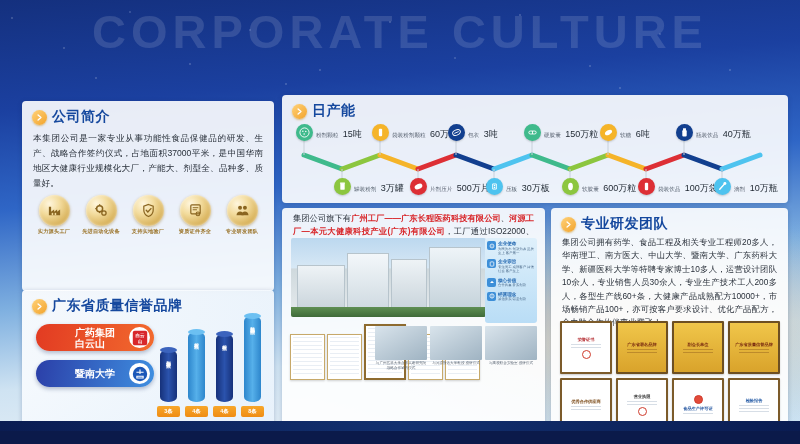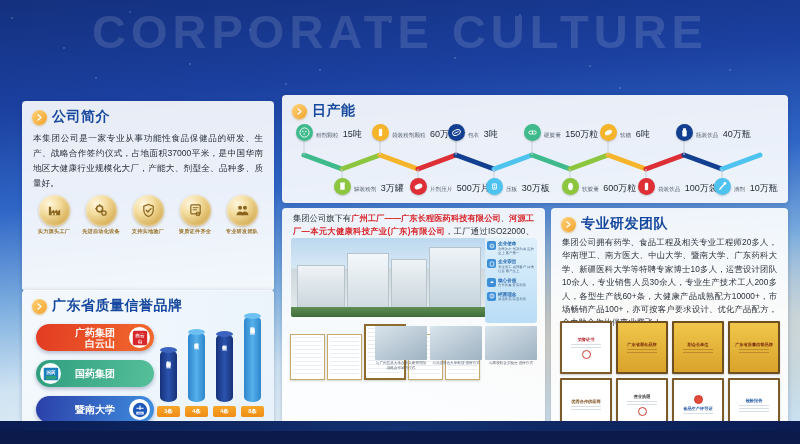--- a/index.html
+++ b/index.html
@@ -82,21 +82,21 @@
     display:flex;align-items:center;justify-content:center;
     box-shadow:0 1px 2px rgba(0,0,0,.18);}
   .cap-dot svg{display:block;}
   .cap-tx .n{font-size:5.6px;color:#5a6472;line-height:7px;white-space:nowrap;}
   .cap-tx .v{font-size:9px;color:#1d2630;font-weight:normal;line-height:10px;white-space:nowrap;}
 
   
   .pills{position:absolute;left:14px;top:34px;width:118px;}
   .pill{height:27px;border-radius:14px;display:flex;align-items:center;
     justify-content:center;position:relative;margin-bottom:9px;
-    color:#fff;font-size:10px;font-weight:bold;line-height:11px;text-align:right;
+    color:#fff;font-size:10px;font-weight:bold;line-height:11px;text-align:left;
     box-shadow:0 2px 4px rgba(20,40,90,.3);}
   .pill .seal{position:absolute;width:21px;height:21px;border-radius:50%;
     background:#fff;right:4px;top:3px;display:flex;align-items:center;justify-content:center;
     font-size:5px;color:#2d6fb8;font-weight:bold;overflow:hidden;}
   .pill.p1{background:linear-gradient(100deg,#e23b22,#f26a2e);}
   .pill.p2{background:linear-gradient(100deg,#2f9e7e,#56bf9a);}
   .pill.p3{background:linear-gradient(100deg,#2b3fa8,#3f8fe0);}
 
   
   .bars{position:absolute;right:8px;bottom:8px;width:110px;height:98px;}
@@ -244,30 +244,20 @@
       <div class="pill p1">
         <span style="display:block">
           <span style="display:block">广药集团</span>
           <span style="display:block">白云山</span>
         </span>
         <span class="seal">
           <svg width="18" height="18" viewBox="0 0 20 20">
               <rect x="2" y="2" width="16" height="16" rx="2" fill="#d8272b"></rect>
               <text x="10" y="9" font-size="5" fill="#fff" text-anchor="middle" font-family="DejaVu Sans">白云</text>
               <text x="10" y="15" font-size="5" fill="#fff" text-anchor="middle" font-family="DejaVu Sans">山</text>
-            </svg>
-        </span>
-      </div>
-      <div class="pill p2">
-        <span>国药集团</span>
-        <span class="seal" style="left:4px;right:auto;background:#fff">
-          <svg width="18" height="18" viewBox="0 0 20 20">
-              <rect x="2" y="3" width="16" height="14" rx="1" fill="#1a7fc1"></rect>
-              <path d="M4 12h12v4H4z" fill="#2f9e7e"></path>
-              <text x="10" y="10" font-size="5" fill="#fff" text-anchor="middle" font-family="DejaVu Sans">国药</text>
             </svg>
         </span>
       </div>
       <div class="pill p3">
         <span>暨南大学</span>
         <span class="seal">
           <svg width="18" height="18" viewBox="0 0 20 20">
               <circle cx="10" cy="10" r="8" fill="#1b57b8"></circle>
               <path d="M6 8h8M10 5v5M6.5 12.5h7v2h-7z" stroke="#fff" stroke-width="1.2" fill="none"></path>
             </svg>

